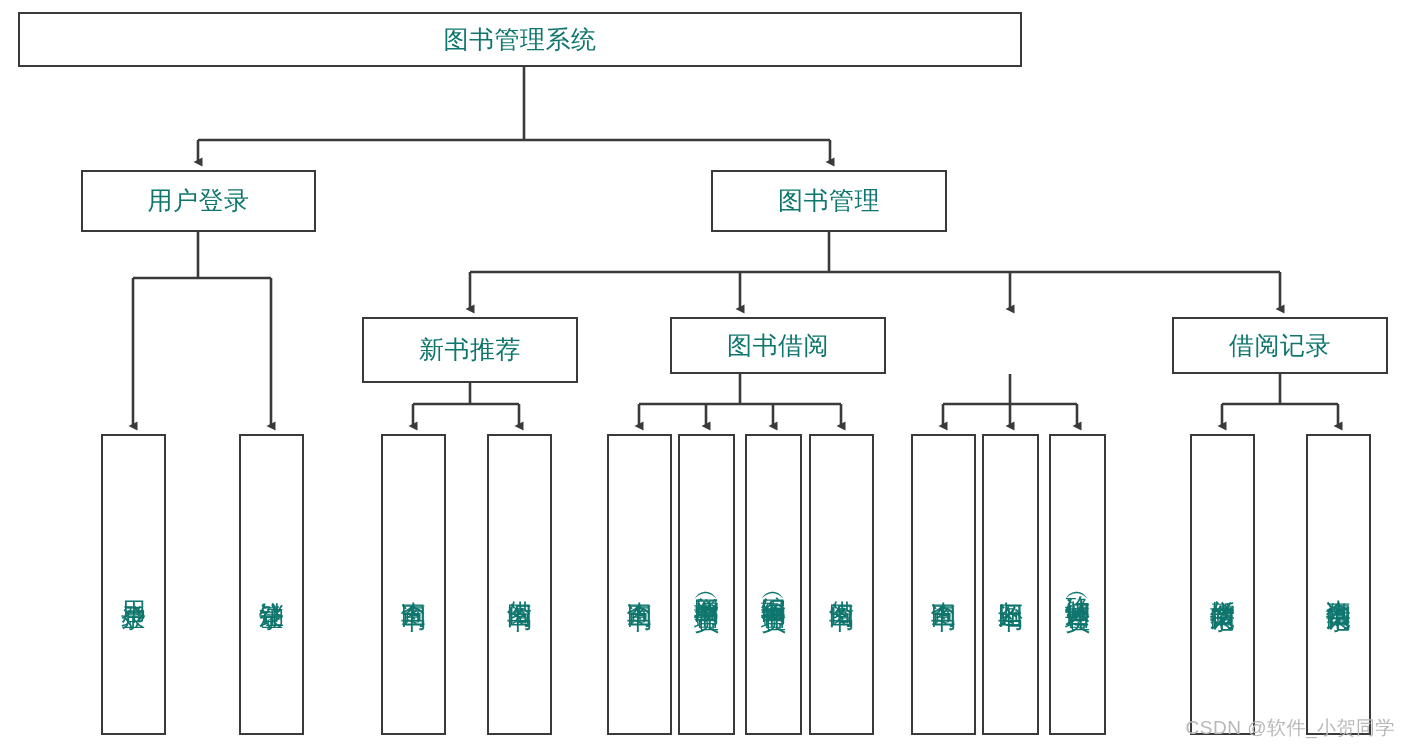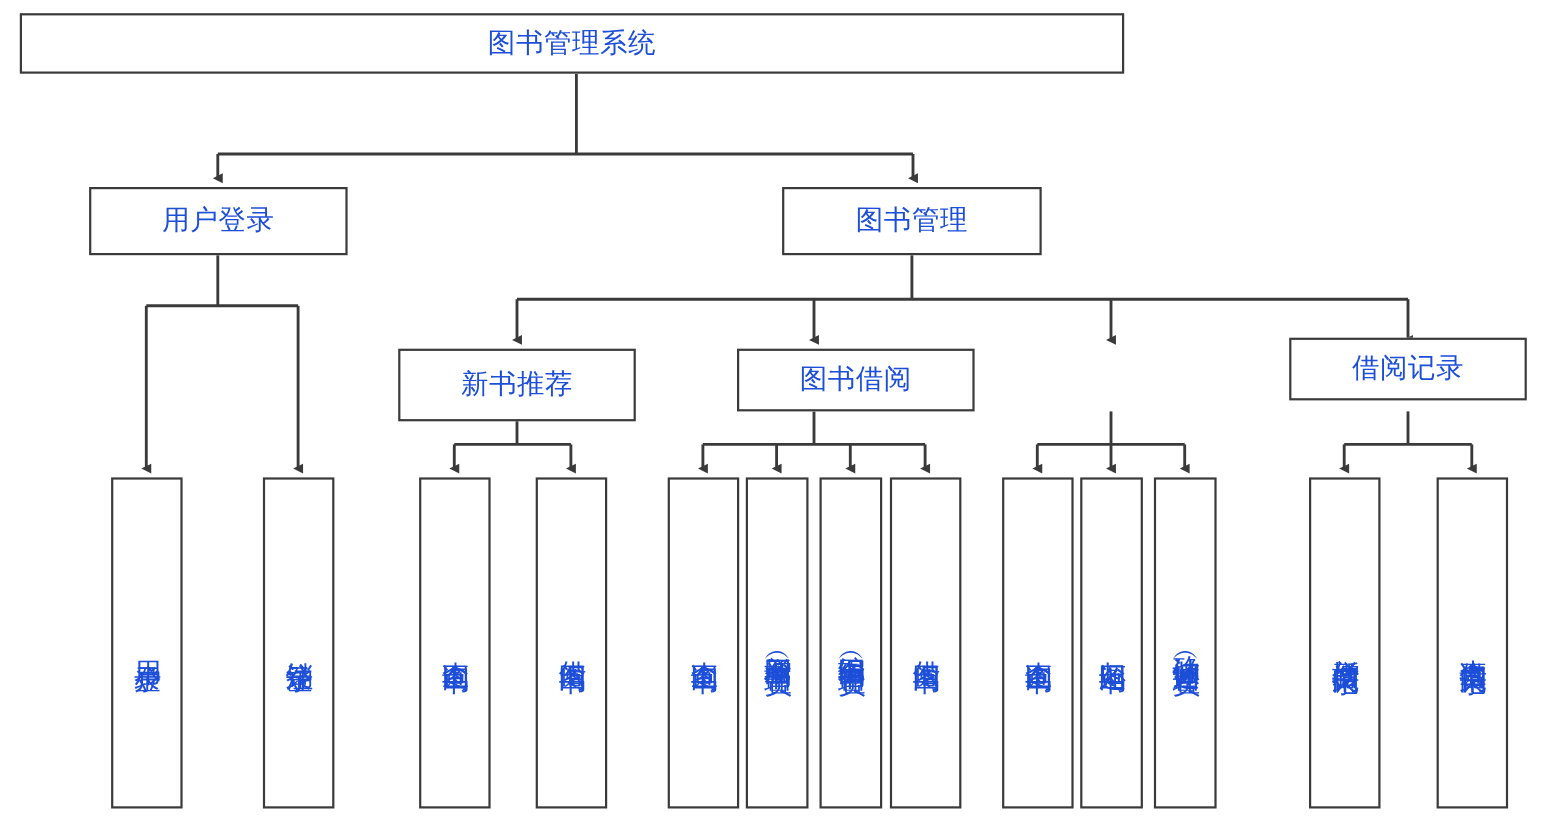--- a/index.html
+++ b/index.html
@@ -23,21 +23,21 @@
     position: absolute;
     left: 0; top: 0;
     width: 1405px;
     height: 747px;
   }
   .node {
     position: absolute;
     box-sizing: border-box;
     border: 2.5px solid #3a3a3a;
     background: #ffffff;
-    color: #1d4ed8;
+    color: #0f766e;
     display: flex;
     align-items: center;
     justify-content: center;
     text-align: center;
     z-index: 3;
   }
   .node-h {
     font-size: 25px;
     line-height: 1.1;
     letter-spacing: 0.5px;
@@ -137,21 +137,21 @@
 
   <div class="node node-h" style="left:362px; top:317px; width:216px; height:66px;">
     <span>新书推荐</span>
   </div>
 
   <div class="node node-h" style="left:632px; top:317px; width:216px; height:57px;margin-left:38px;">
     <span>图书借阅</span>
   </div>
 
 
-  <div class="node node-h" style="left:1172px; top:307px; width:216px; height:57px;">
+  <div class="node node-h" style="left:1172px; top:317px; width:216px; height:57px;">
     <span>借阅记录</span>
   </div>
 
   <div class="node node-leaf" style="left:101px; top:434px; width:65px; height:301px;">
     <span class="leaf-text">用户登录</span>
   </div>
 
   <div class="node node-leaf" style="left:239px; top:434px; width:65px; height:301px;">
     <span class="leaf-text">注销登录</span>
   </div>
@@ -193,14 +193,15 @@
   </div>
 
   <div class="node node-leaf" style="left:1190px; top:434px; width:65px; height:301px;">
     <span class="leaf-text">新增借阅记录</span>
   </div>
 
   <div class="node node-leaf" style="left:1306px; top:434px; width:65px; height:301px;">
     <span class="leaf-text">查询借阅记录</span>
   </div>
 
+  <div class="watermark">CSDN @软件_小贺同学</div>
 
 </div>
 
 </body></html>

